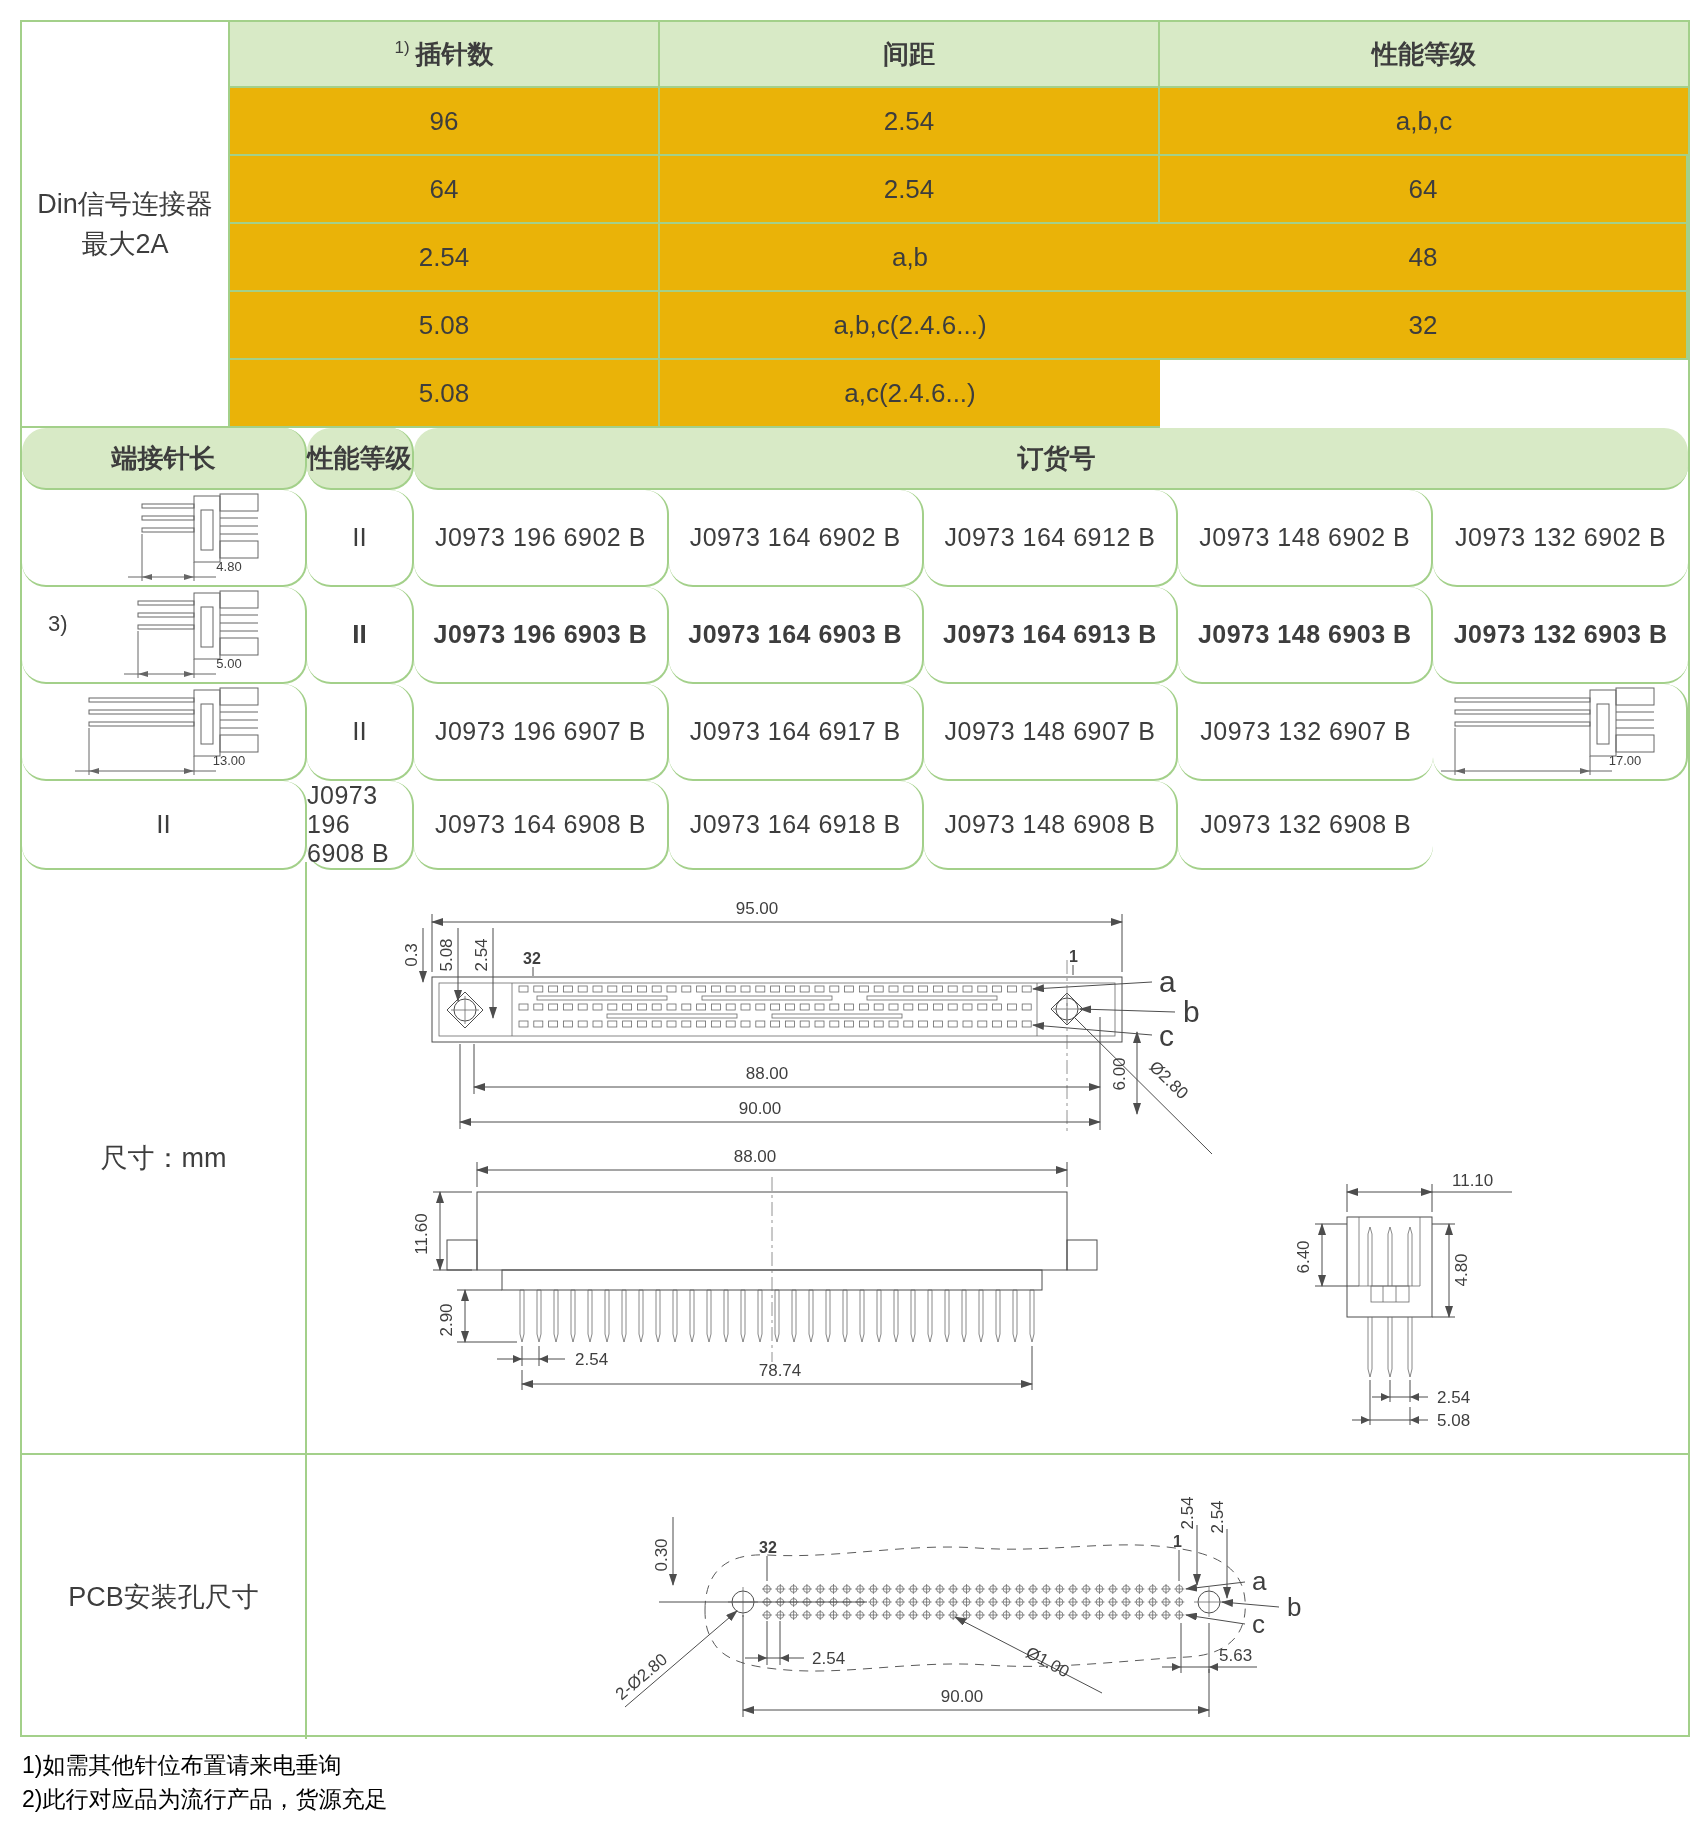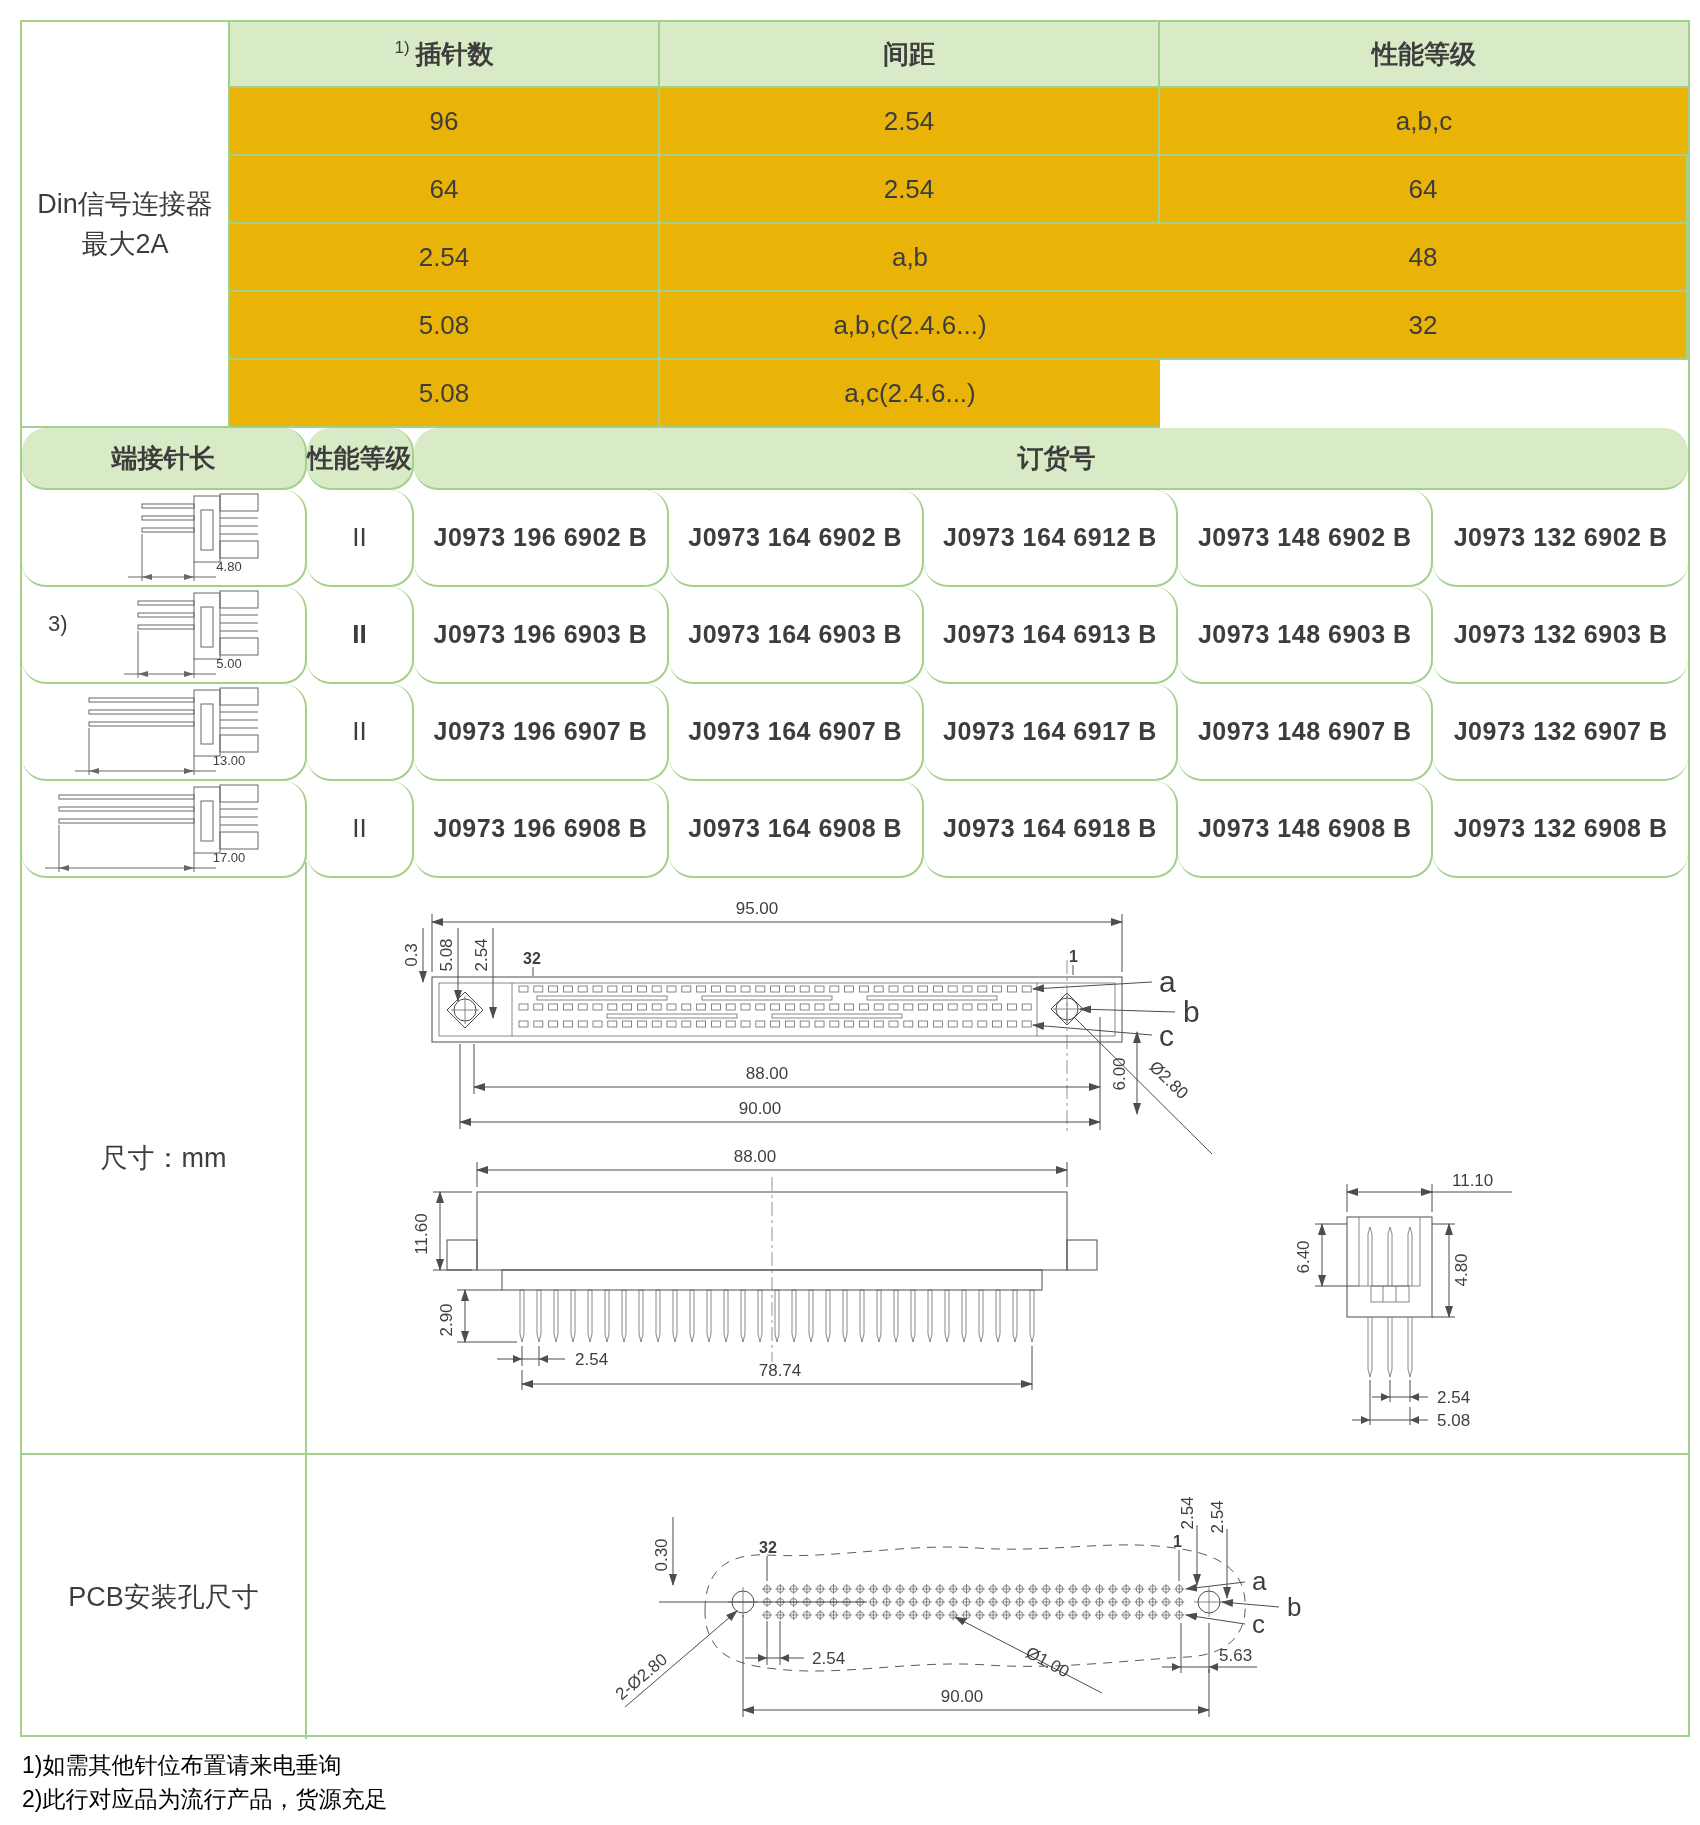--- a/index.html
+++ b/index.html
@@ -13,21 +13,21 @@
   .cell-head{background:#d8eac6;font-weight:bold;font-size:26px;}
   .spec-label-cell{grid-row:1/7;grid-column:1;flex-direction:column;font-weight:normal;font-size:27px;line-height:1.5;background:#fff;}
   .spec-val{font-size:26px;}
   .last-col{border-right:none !important;}
   .sup-note{font-size:17px;font-weight:normal;margin-right:6px;position:relative;top:-6px;}
   
   .order-grid{position:absolute;left:0;top:406px;width:100%;height:434px;display:grid;grid-template-columns:285px 107px repeat(5,1fr);grid-template-rows:62px repeat(4,1fr);}
   .order-grid>div{border-right:2px solid #a3d08a;border-bottom:2px solid #a3d08a;display:flex;align-items:center;justify-content:center;box-sizing:border-box;position:relative;border-radius:24px;}
   .order-head{background:#d8eac6;font-weight:bold;font-size:26px;}
   .order-span{grid-column:3/8;padding-left:11px;}
-  .order-no{font-size:25px;letter-spacing:0.5px;font-weight:bold;}
+  .order-no{font-size:25px;letter-spacing:0.5px;}
   .bold-row{font-weight:bold;}
   .grade{font-size:26px;}
   .row-note{position:absolute;left:26px;top:24px;font-size:22px;}
   
   .dims-row{position:absolute;left:0;top:840px;width:100%;height:593px;border-bottom:2px solid #a3d08a;box-sizing:border-box;}
   .pcb-row{position:absolute;left:0;top:1433px;width:100%;height:284px;box-sizing:border-box;}
   .side-label-cell{position:absolute;left:0;top:0;width:285px;height:100%;border-right:2px solid #a3d08a;display:flex;align-items:center;justify-content:center;font-size:27px;box-sizing:border-box;}
   .draw-area{position:absolute;left:285px;top:0;right:0;bottom:0;}
   
   .footnotes{position:absolute;left:22px;top:1748px;font-size:23px;line-height:34px;color:#000000;}
@@ -168,21 +168,20 @@
             <line x1="150" y1="72" x2="150" y2="91"></line>
             <line x1="31" y1="87" x2="172" y2="87"></line>
             <polygon points="45,87 55,84 55,90" fill="#666" stroke="none"></polygon>
             <polygon points="150,87 140,84 140,90" fill="#666" stroke="none"></polygon>
           </g>
         <text class="minitxt" x="185" y="81" text-anchor="middle">13.00</text>
       </svg>
     </div>
     <div class="grade">II</div>
     <div class="order-no">J0973 196 6907 B</div>
-    <div class="order-no">J0973 164 6907 B</div>
     <div class="order-no">J0973 164 6917 B</div>
     <div class="order-no">J0973 148 6907 B</div>
     <div class="order-no last-col">J0973 132 6907 B</div>
 
     <div>
       <svg class="minisvg" width="240" height="95" viewBox="0 0 240 95">
           <g stroke="#666" fill="none" stroke-width="1">
             <rect x="150" y="6" width="26" height="66"></rect>
             <rect x="157" y="20" width="12" height="40"></rect>
             <rect x="176" y="4" width="38" height="17"></rect>

